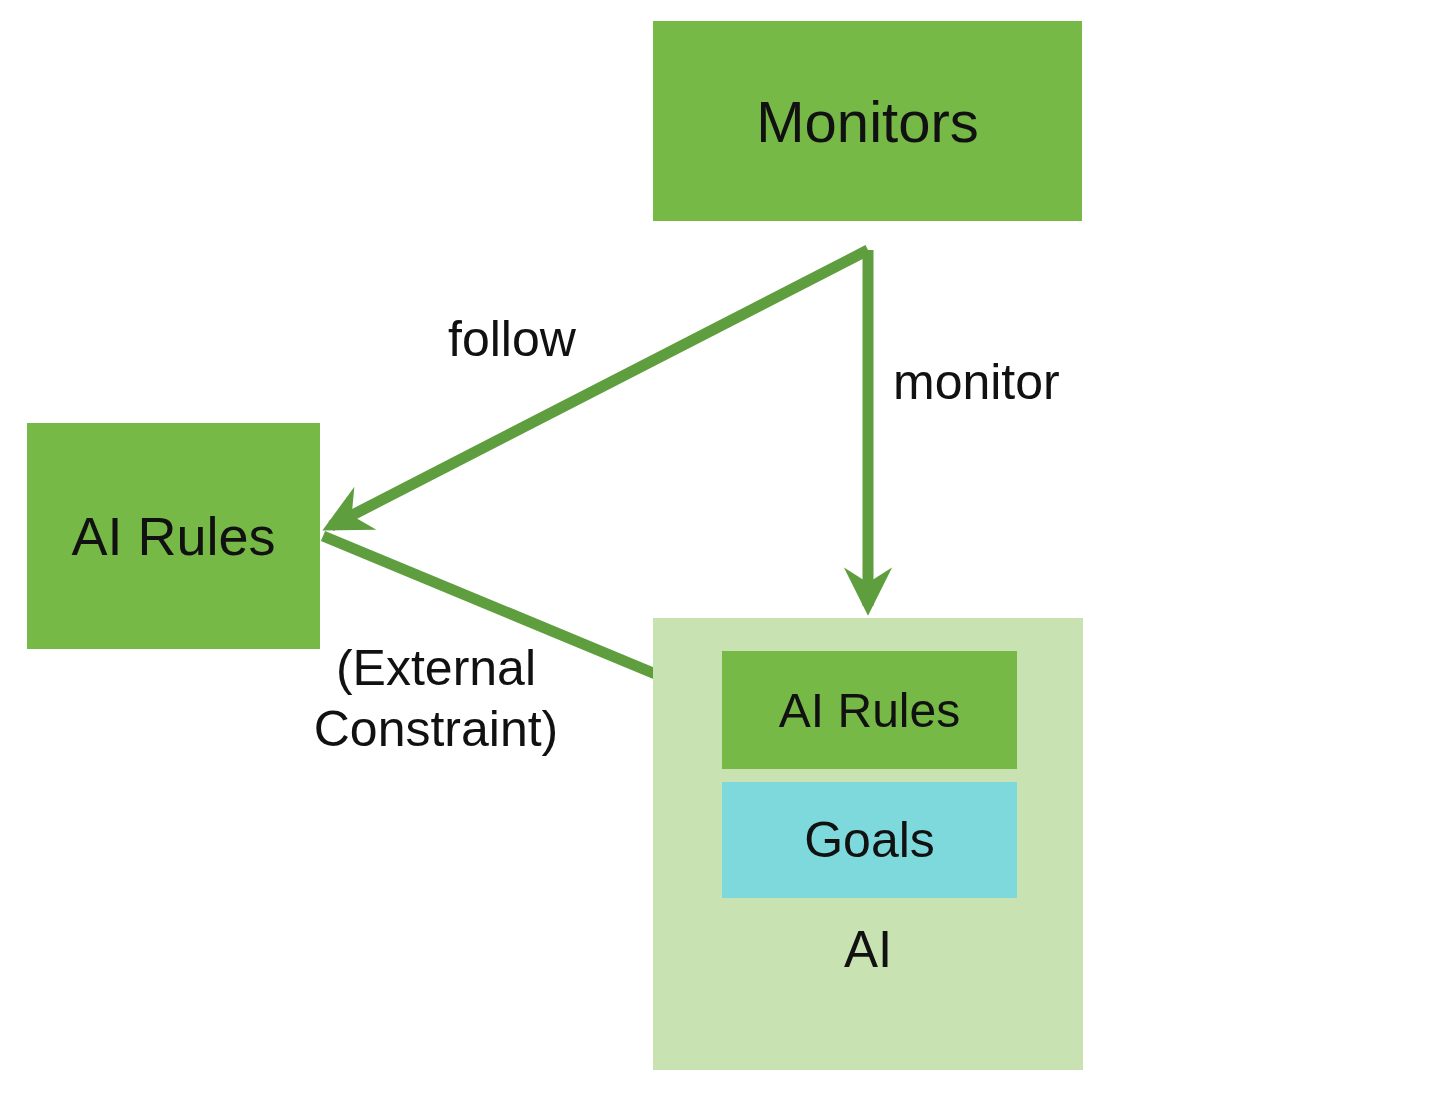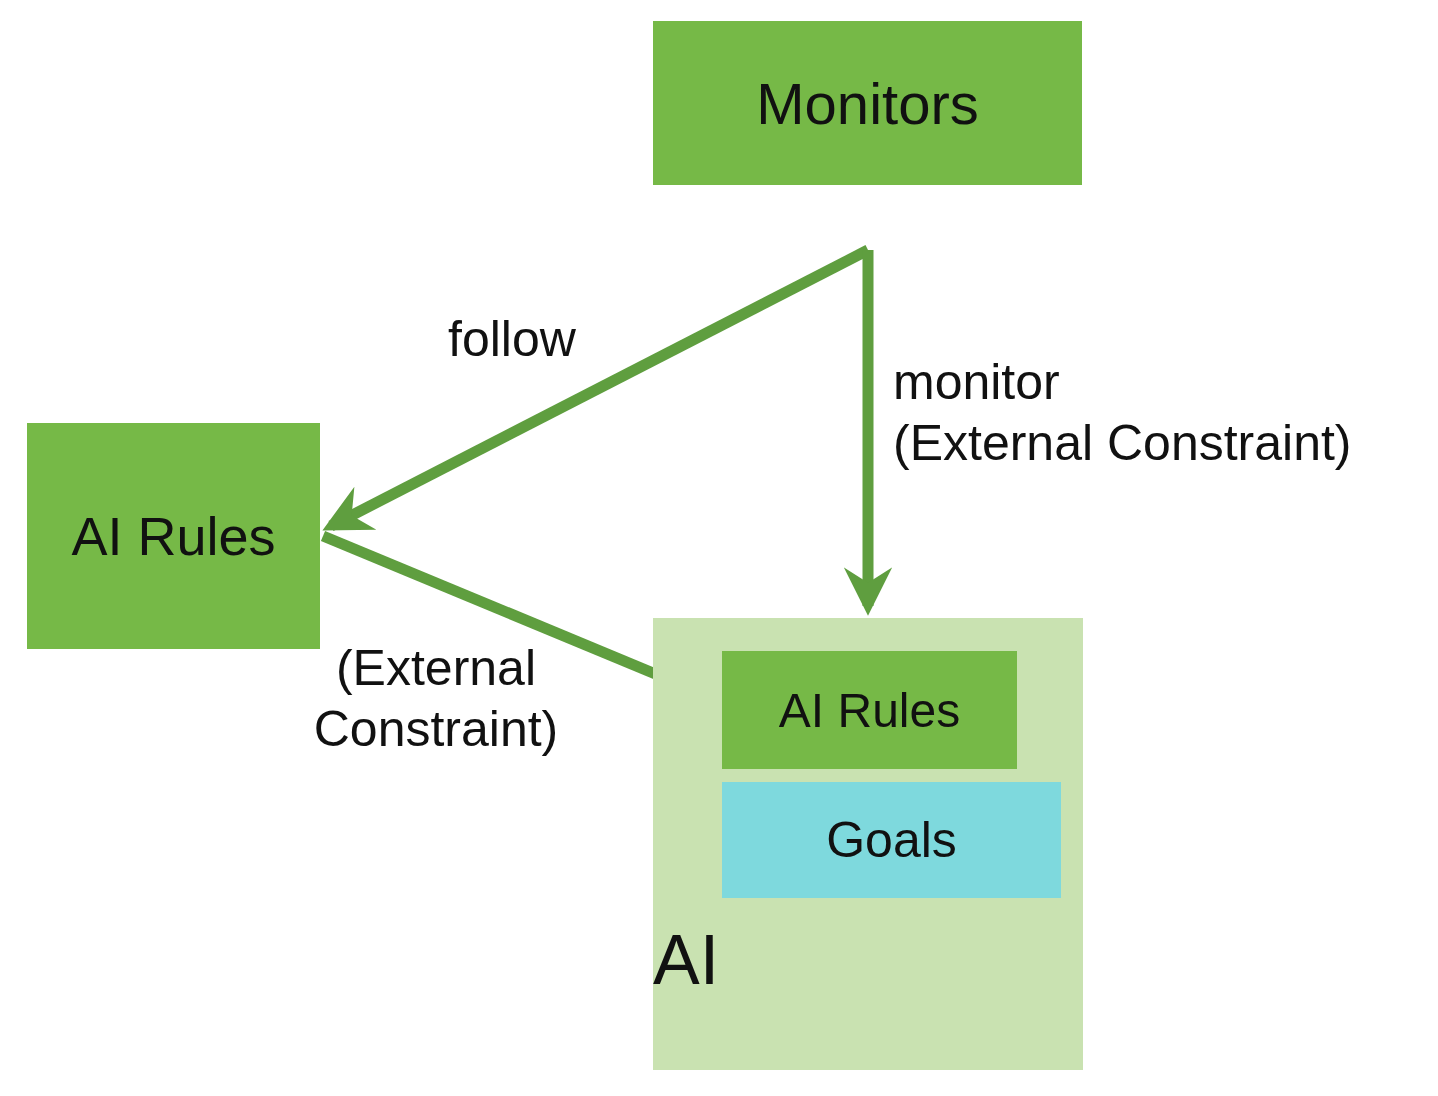--- a/index.html
+++ b/index.html
@@ -22,41 +22,42 @@
   .canvas { position: absolute; inset: 0; }
   .arrows { position: absolute; left: 0; top: 0; width: 1438px; height: 1096px; pointer-events: none; }
 
   .box {
     position: absolute;
     display: flex; align-items: center; justify-content: center;
     background: var(--node-green);
     color: var(--text-color);
     text-align: center;
   }
-  .monitors  { left: 653px; top: 21px;  width: 429px; height: 164px; font-size: 58px; }
+  .monitors  { left: 653px; top: 21px;  width: 429px; height: 200px; font-size: 58px; }
   .rules-left{ left: 27px;  top: 423px; width: 293px; height: 226px; font-size: 54px; }
 
   .ai-container {
     position: absolute;
     left: 653px; top: 618px; width: 430px; height: 452px;
     background: var(--container-green);
   }
   .inner-rules {
     left: 69px; top: 33px; width: 295px; height: 118px;
     font-size: 48px;
   }
   .goals {
-    left: 69px; top: 164px; width: 339px; height: 116px;
+    left: 69px; top: 164px; width: 295px; height: 116px;
     background: var(--goals-cyan);
     font-size: 50px;
   }
   .ai-label {
     position: absolute;
     left: 0; top: 302px; width: 100%;
-    font-size: 70px;
+    text-align: center;
+    font-size: 51px;
   }
 
   .edge-label { position: absolute; color: var(--text-color); font-size: 50px; }
   .follow-label  { left: 448px; top: 310px; }
   .monitor-label { left: 893px; top: 352px; line-height: 61px; text-align: left; }
   .align-label   { left: 280px; top: 638px; width: 312px; line-height: 61px; text-align: center; }
 </style>
 </head>
 <body>
 
@@ -88,21 +89,20 @@
     <div class="box goals">
       <span>Goals</span>
     </div>
     <div class="ai-label">AI</div>
   </div>
 
   <div class="edge-label follow-label">follow</div>
 
   <div class="edge-label monitor-label">
     <div>monitor</div>
-    <div>(External Constraint)</div>
   </div>
 
   <div class="edge-label align-label">
     <div>(External</div>
     <div>Constraint)</div>
   </div>
 
 </div>
 
 </body></html>

